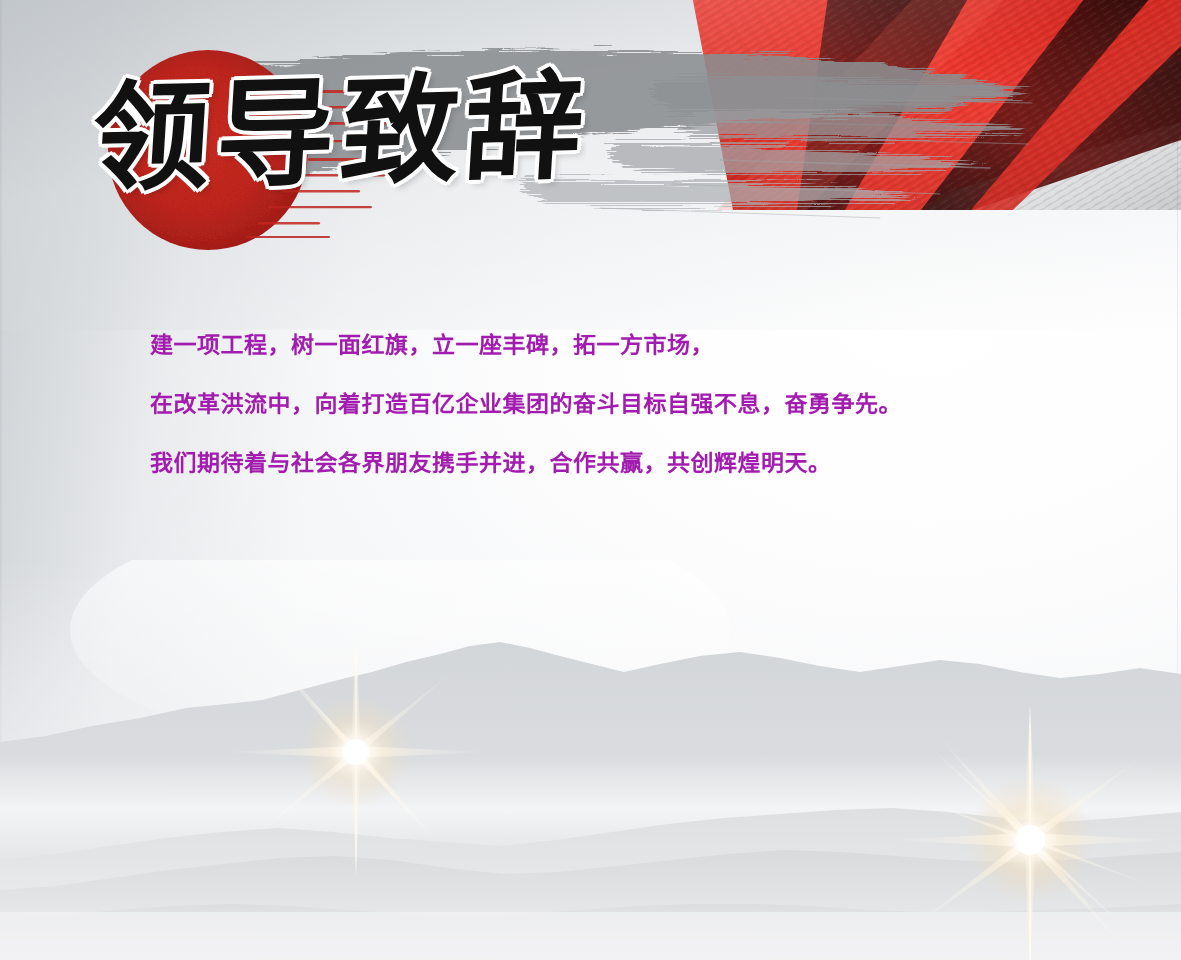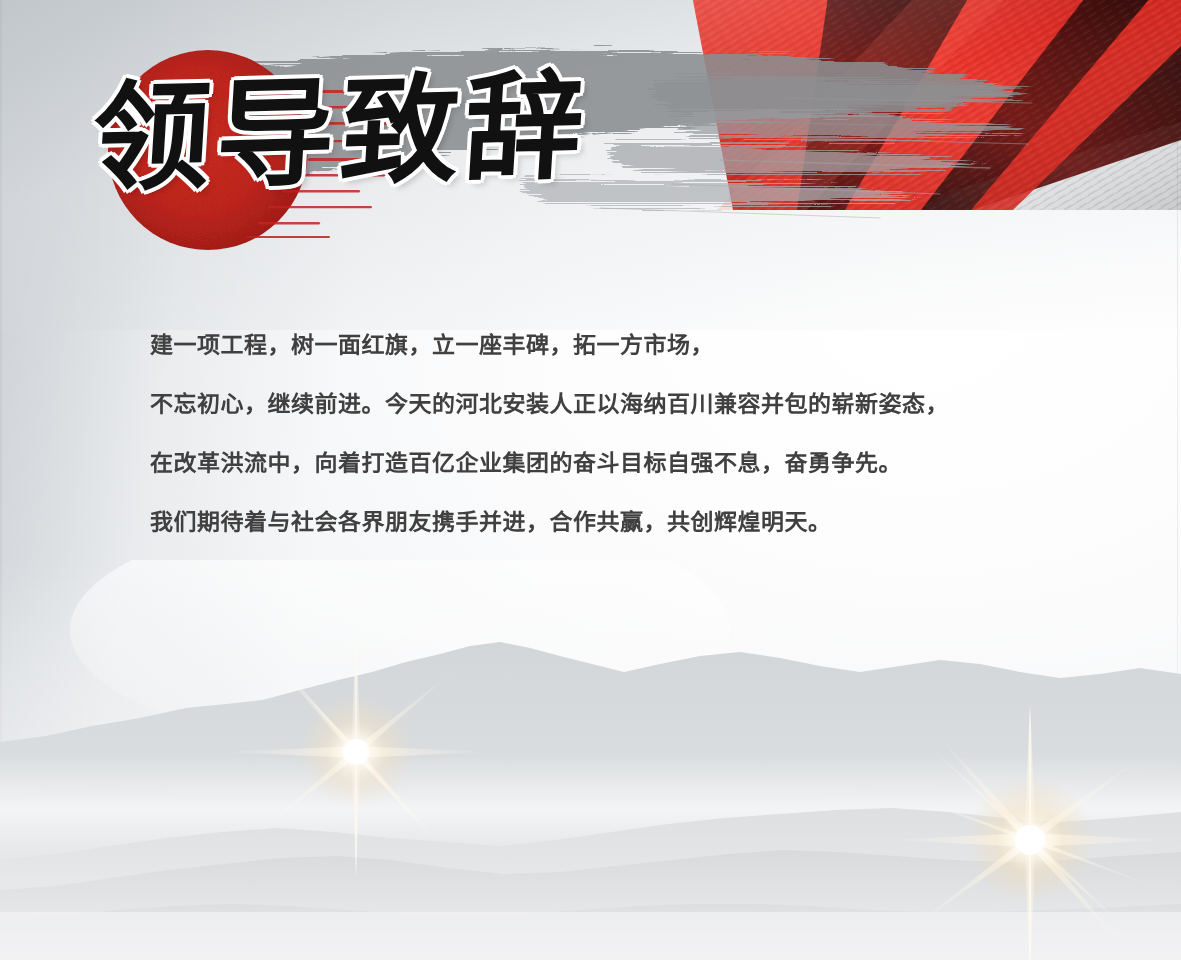--- a/index.html
+++ b/index.html
@@ -62,21 +62,21 @@
     transform:skewX(-5deg) rotate(-1.5deg);
     transform-origin:left center;
   }
 
   
   .copy{position:absolute;left:150px;top:332px;width:960px;}
   .copy p{
     margin:0 0 33px 0;
     font-family:"DejaVu Sans","Liberation Sans",sans-serif;
     font-size:23px;line-height:26px;font-weight:600;
-    color:#404040;letter-spacing:.5px;white-space:nowrap;
+    color:#a21caf;letter-spacing:.5px;white-space:nowrap;
   }
   .copy p:last-child{margin-bottom:0;}
 
   
   .landscape{position:absolute;left:0;bottom:0;width:1181px;height:400px;}
   .landscape svg{display:block;}
 
   
   .flare{position:absolute;pointer-events:none;}
   .flare svg{display:block;overflow:visible;}
@@ -223,21 +223,20 @@
           <rect x="186" y="218" width="84" height="2" rx="1" fill="#bb2320"></rect>
         </g>
       </g>
     </svg>
 
     <div class="title-text">领导致辞</div>
   </div>
 
   <div class="copy">
     <p>建一项工程，树一面红旗，立一座丰碑，拓一方市场，</p>
-    <p>不忘初心，继续前进。今天的河北安装人正以海纳百川兼容并包的崭新姿态，</p>
     <p>在改革洪流中，向着打造百亿企业集团的奋斗目标自强不息，奋勇争先。</p>
     <p>我们期待着与社会各界朋友携手并进，合作共赢，共创辉煌明天。</p>
   </div>
 
   <div class="landscape">
     <svg width="1181" height="400" viewBox="0 0 1181 400" xmlns="http://www.w3.org/2000/svg">
       <defs>
         <linearGradient id="skyG" x1="0" y1="0" x2="0" y2="1">
           <stop offset="0%" stop-color="#ffffff" stop-opacity="0"></stop>
           <stop offset="100%" stop-color="#eceef0" stop-opacity="1"></stop>

